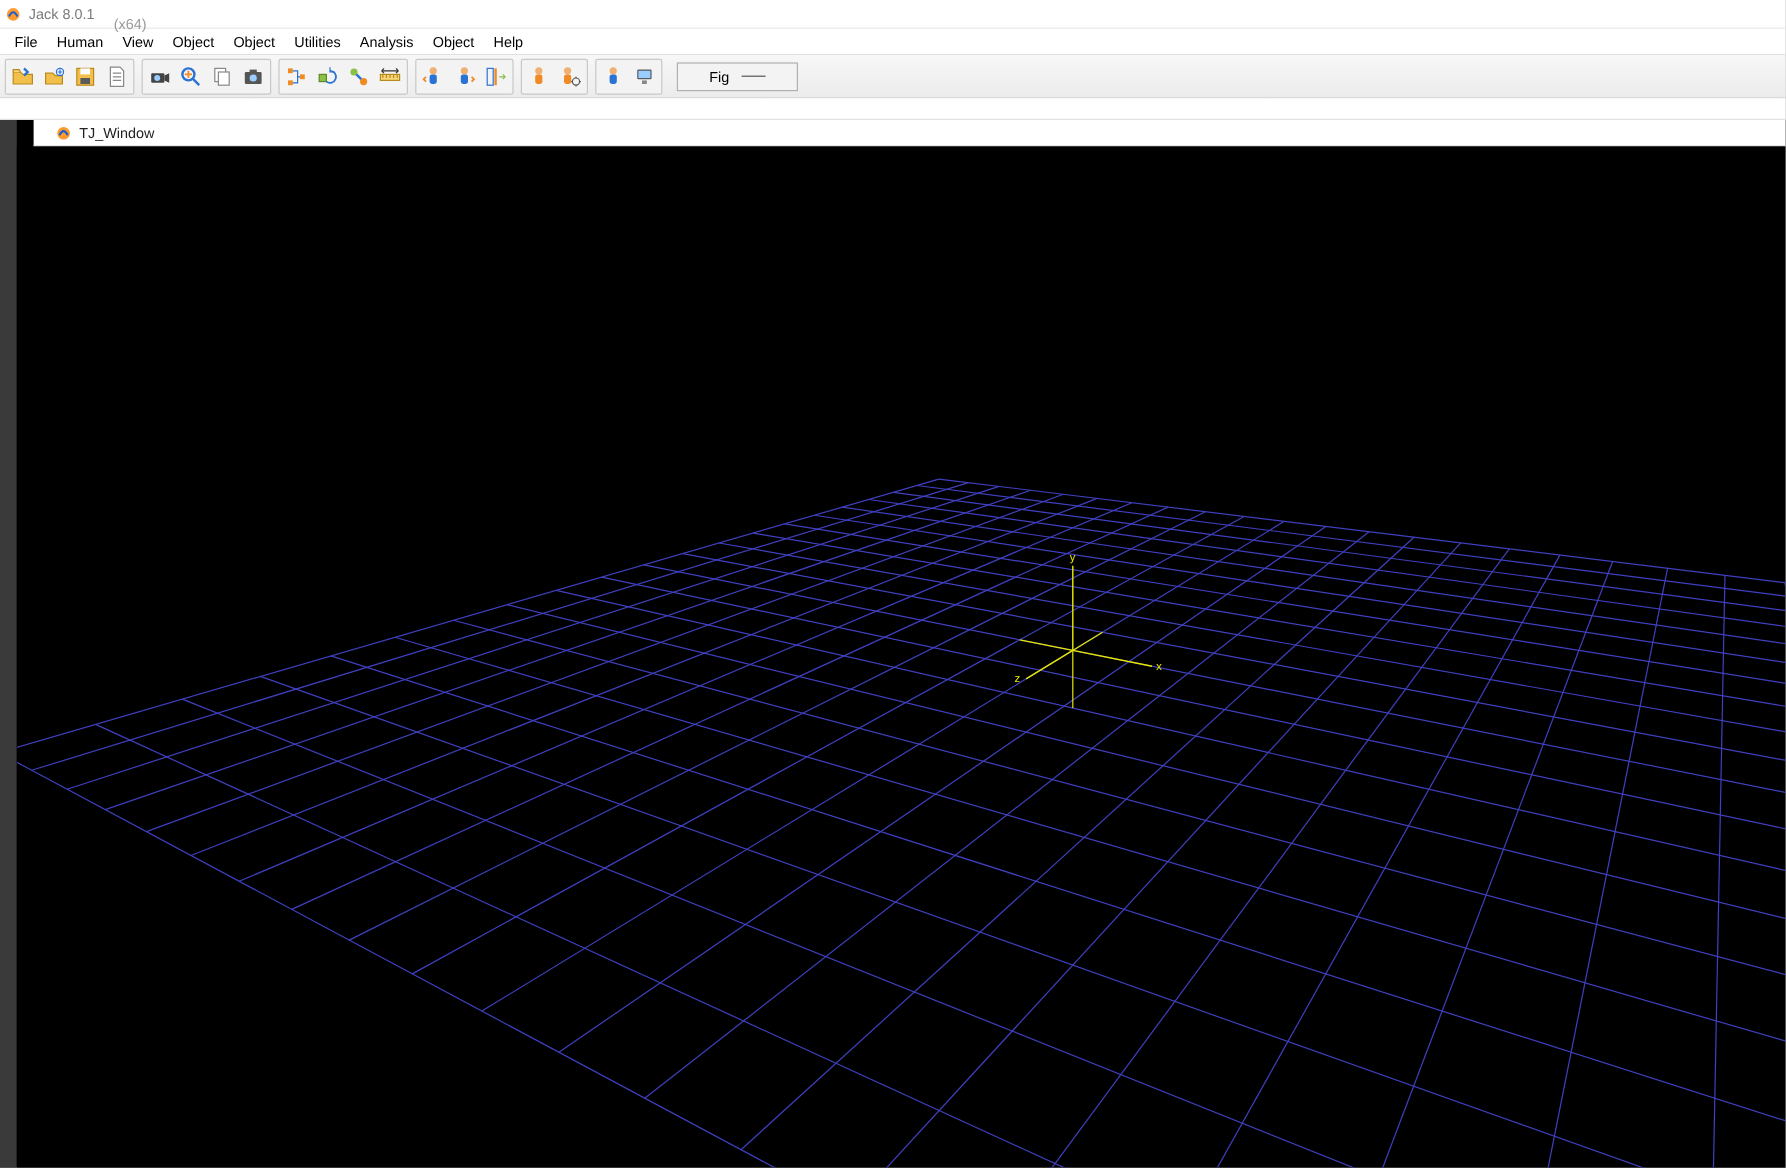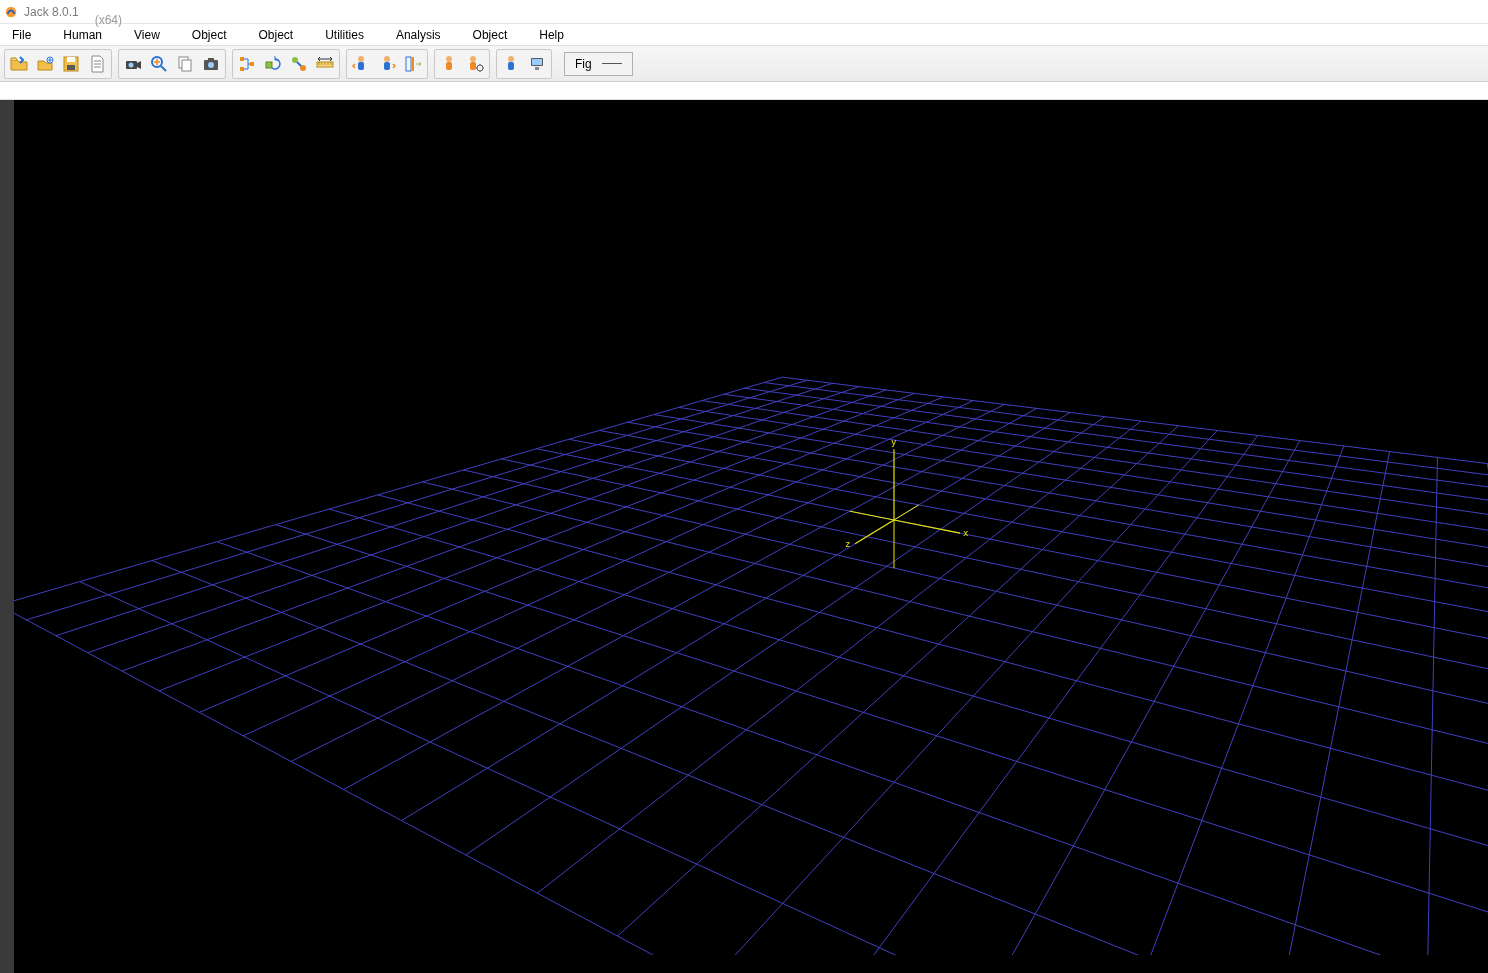--- a/index.html
+++ b/index.html
@@ -26,21 +26,21 @@
   .titlebar .title-text { color: #7a7a7a; font-size: 12px; }
   .titlebar .arch-text { color: #9a9a9a; font-size: 12px; margin-left: 10px; margin-top: 16px; }
 
   
   .menubar {
     height: 22px;
     background: #ffffff;
     display: flex;
     align-items: center;
     padding-left: 4px;
-    gap: 16px;
+    gap: 0;
     border-bottom: 1px solid #e0e0e0;
   }
   .menubar .menuitem {
     padding: 2px 8px;
     font-size: 12px;
     color: #000;
     cursor: default;
   }
 
   
@@ -70,21 +70,21 @@
     justify-content: center;
     cursor: default;
   }
 
   .fig-btn {
     display: flex;
     align-items: center;
     gap: 10px;
     border: 1px solid #b0b0b0;
     background: #f3f3f3;
-    padding: 4px 10px;
+    padding: 4px 26px;
     font-size: 12px;
     margin-left: 6px;
     cursor: default;
   }
   .fig-btn .fig-line { width: 20px; height: 1px; background: #555; display: inline-block; }
 
   
   .sep-strip { height: 18px; background: #fff; border-bottom: 1px solid #e0e0e0; }
 
   
@@ -306,20 +306,27 @@
     <span class="fig-line"></span>
   </div>
 </div>
 
 <div class="sep-strip"></div>
 
 <div class="workspace">
   <div class="left-gutter"></div>
   <div class="viewport-wrap">
 
+    <div class="subwin-header">
+      <svg width="14" height="14" viewBox="0 0 16 16">
+        <circle cx="8" cy="8" r="6" fill="#ff9a2e"></circle>
+          <path d="M4 10 Q8 2 12 10" stroke="#1a5fd0" stroke-width="2" fill="none"></path>
+      </svg>
+      <span class="sw-text">TJ_Window</span>
+    </div>
 
     <div class="viewport">
       <svg id="grid-svg" width="1474" height="855">
           <line x1="768.338556021755" y1="277.2158287868414" x2="1473.4366629405604" y2="363.55722751839386" stroke="#4040c0" stroke-width="1"></line>
           <line x1="768.338556021755" y1="277.2158287868414" x2="-15.184118673048602" y2="505.1424873027617" stroke="#4040c0" stroke-width="1"></line>
           <line x1="749.9210907600046" y1="282.57346737347063" x2="1475.2665048571234" y2="374.95580691234005" stroke="#4040c0" stroke-width="1"></line>
           <line x1="793.0447495319022" y1="280.2411770101123" x2="12.370990562023053" y2="519.8806020639415" stroke="#4040c0" stroke-width="1"></line>
           <line x1="730.4468856881539" y1="288.2385114527753" x2="1477.252552790954" y2="387.3274357667451" stroke="#4040c0" stroke-width="1"></line>
           <line x1="818.541541234374" y1="283.36333637652797" x2="41.93010774146342" y2="535.6905797168434" stroke="#4040c0" stroke-width="1"></line>
           <line x1="709.8223056331558" y1="294.23819948613163" x2="1479.4157005405405" y2="400.8022671941543" stroke="#4040c0" stroke-width="1"></line>

